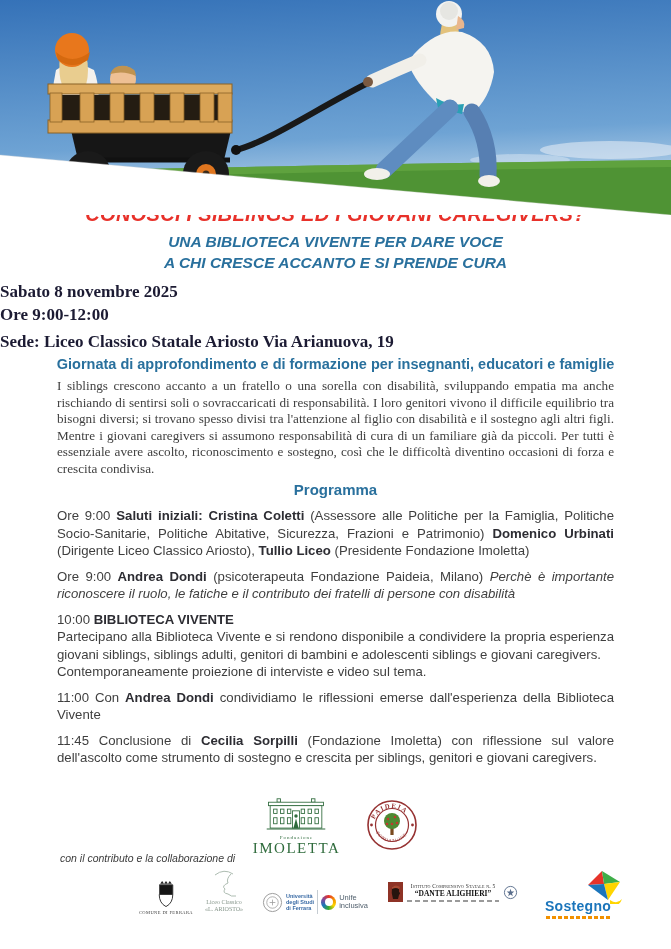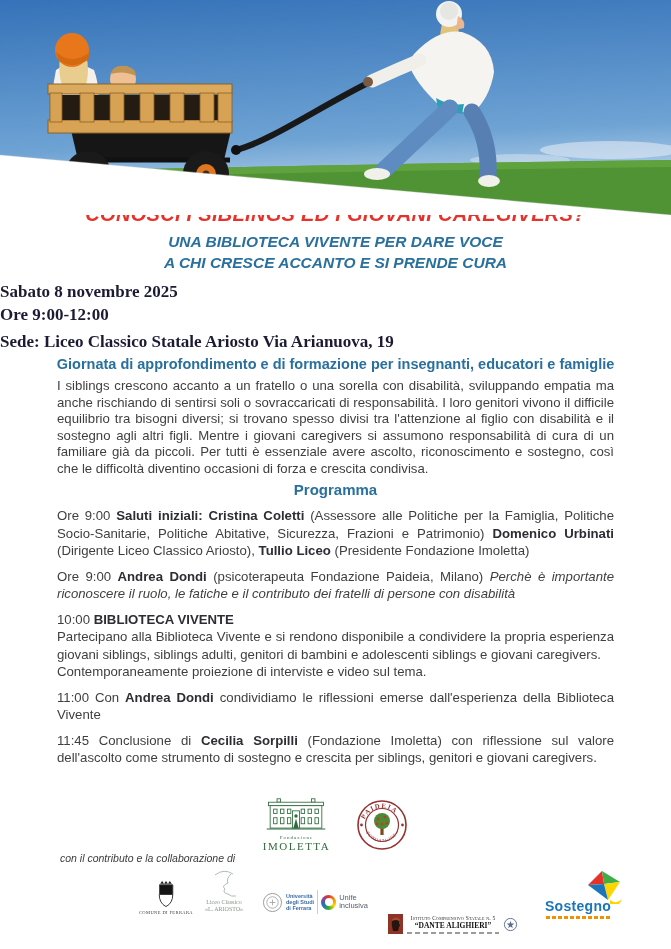--- a/index.html
+++ b/index.html
@@ -17,32 +17,32 @@
             color:#29709d;line-height:21px;}
   .meta{font-family:"Liberation Serif",serif;font-weight:bold;
         color:#1c1b33;font-size:17px;line-height:20px;}
   .meta.date{margin-top:9px;}
   .meta.time{margin-top:3px;}
   .meta.venue{margin-top:7px;}
   .audience{margin-top:3px;text-align:center;font-size:14.5px;font-weight:bold;color:#29709d;line-height:18px;}
 
   
   .content{padding:0 57px;}
-  .intro{margin:5px 0 0;font-size:13.2px;line-height:16.5px;color:#3f3f3f;text-align:justify;}
+  .intro{margin:5px 0 0;font-size:13.2px;line-height:16.5px;color:#3f3f3f;text-align:justify;font-family:Liberation Serif, serif;}
   .prog-heading{margin:4px 0 8px;text-align:center;font-size:15px;font-weight:bold;color:#29709d;line-height:18px;}
   .prog{margin:0 0 8px;font-size:13.2px;line-height:17.5px;color:#3f3f3f;text-align:justify;}
   .prog b{color:#2d2d33;}
   .prog i{color:#3f3f3f;}
 
   
   .organizers{position:absolute;top:798px;left:0;width:671px;display:flex;justify-content:center;
               align-items:flex-start;gap:26px;}
   .logo-col{display:flex;flex-direction:column;align-items:center;}
   .imoletta-t1{font-family:"Liberation Serif",serif;font-size:5px;letter-spacing:1px;color:#2f6b3c;margin-top:1px;}
-  .imoletta-t2{font-family:"Liberation Serif",serif;font-size:11px;letter-spacing:1.5px;color:#2f6b3c;}
+  .imoletta-t2{font-family:"Liberation Serif",serif;font-size:15px;letter-spacing:1.5px;color:#2f6b3c;}
 
   
   .footer-note{position:absolute;top:852px;left:60px;font-size:10.5px;font-style:italic;color:#3a3a3a;}
   .footer{position:absolute;top:868px;left:0;width:671px;height:78px;}
   .f-item{position:absolute;display:flex;flex-direction:column;align-items:center;}
   .comune-label{font-family:"Liberation Serif",serif;font-size:4.5px;letter-spacing:.4px;color:#3a3a3a;margin-top:1px;}
   .liceo-label{font-family:"Liberation Serif",serif;font-size:6px;color:#86968b;line-height:7px;text-align:center;margin-top:1px;}
   .unife-row{position:absolute;display:flex;align-items:center;gap:3px;}
   .unife-text{font-size:5.5px;line-height:6px;color:#3a6ba5;font-weight:bold;}
   .unife-div{width:1px;height:24px;background:#c5ccd2;}
@@ -265,21 +265,21 @@
         <div>di Ferrara</div>
       </div>
       <div class="unife-div"></div>
       <div class="incl-icon"></div>
       <div class="incl-text">
         <div>Unife</div>
         <div>inclusiva</div>
       </div>
     </div>
 
-    <div class="dante-row" style="left:388px;top:14px;margin-top:32px;">
+    <div class="dante-row" style="left:388px;top:14px;">
       <svg width="15" height="20" viewBox="0 0 15 20">
         <rect width="15" height="20" fill="#8e3326"></rect>
         <path d="M4,5 Q9,3 11,7 L11,10 Q13,11 11,13 L10,17 H5 Q3,11 4,5 Z" fill="#26140e"></path>
         <path d="M4,5 Q8,2 12,5 L11,7 Q8,5 4,7 Z" fill="#a84a32"></path>
       </svg>
       <div class="dante-text">
         <div class="dante-l1">Istituto Comprensivo Statale n. 5</div>
         <div class="dante-l2">“DANTE ALIGHIERI”</div>
         <div class="dante-l3"></div>
       </div>

